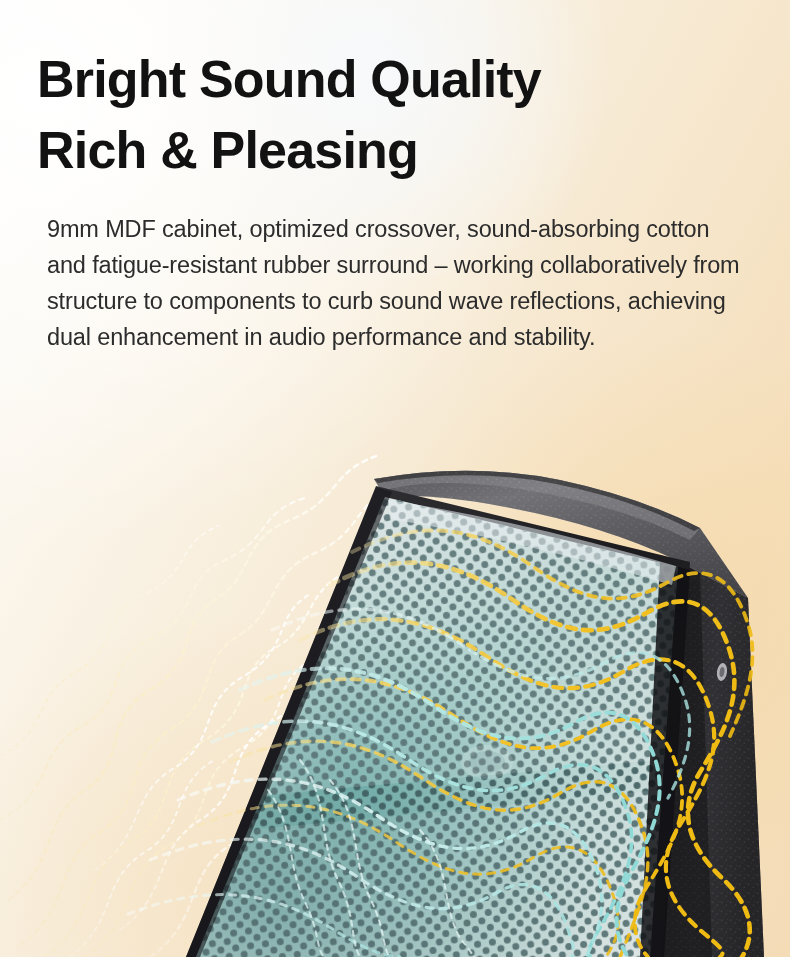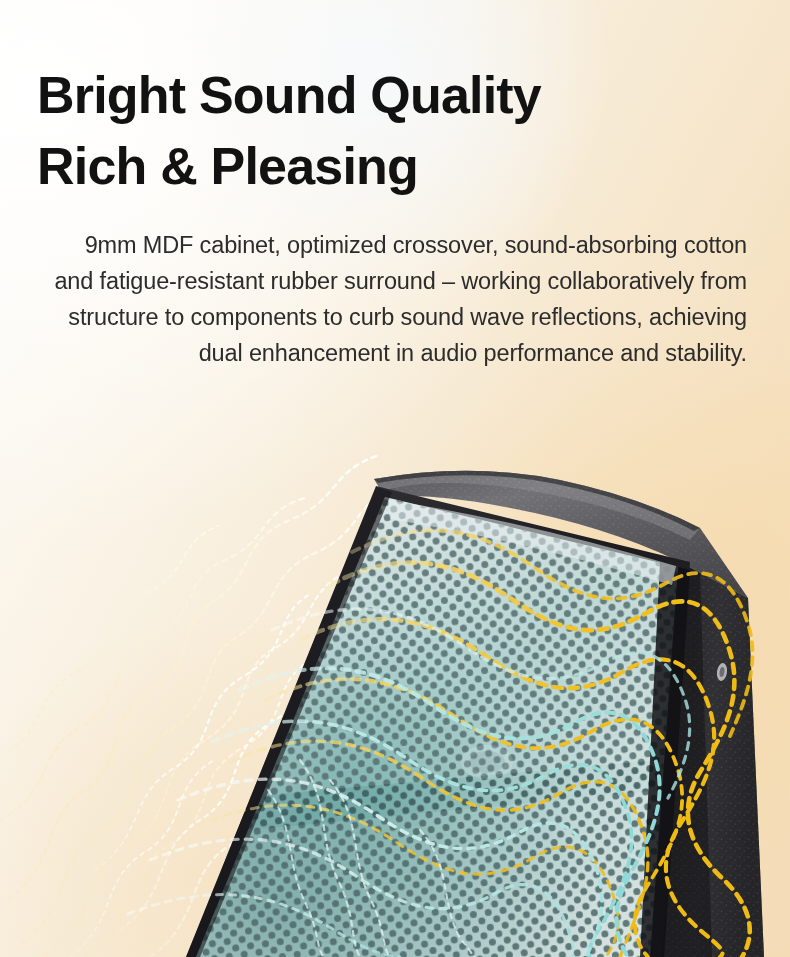--- a/index.html
+++ b/index.html
@@ -51,21 +51,21 @@
   .bloom-cool-top {
     left: 120px; top: -140px;
     width: 520px; height: 420px;
     background: radial-gradient(circle, rgba(246,249,252,0.9) 0%, rgba(246,249,252,0) 70%);
   }
 
   
   .copy-block {
     position: absolute;
     left: 37px;
-    top: 60px;
+    top: 44px;
     width: 720px;
     z-index: 40;
   }
 
   .headline {
     font-size: 52px;
     line-height: 1.37;
     font-weight: 700;
     letter-spacing: -0.8px;
     color: #121212;
@@ -74,21 +74,20 @@
 
   .body-copy {
     margin-top: 26px;
     margin-left: 10px;
     width: 700px;
     font-size: 23.5px;
     line-height: 1.52;
     font-weight: 300;
     letter-spacing: -0.15px;
     color: #2C2C2C;
-    text-align: right;
   }
 
   
   .speaker-stage {
     position: absolute;
     inset: 0;
     z-index: 10;
   }
   .speaker-stage svg { display: block; width: 790px; height: 957px; }
 

